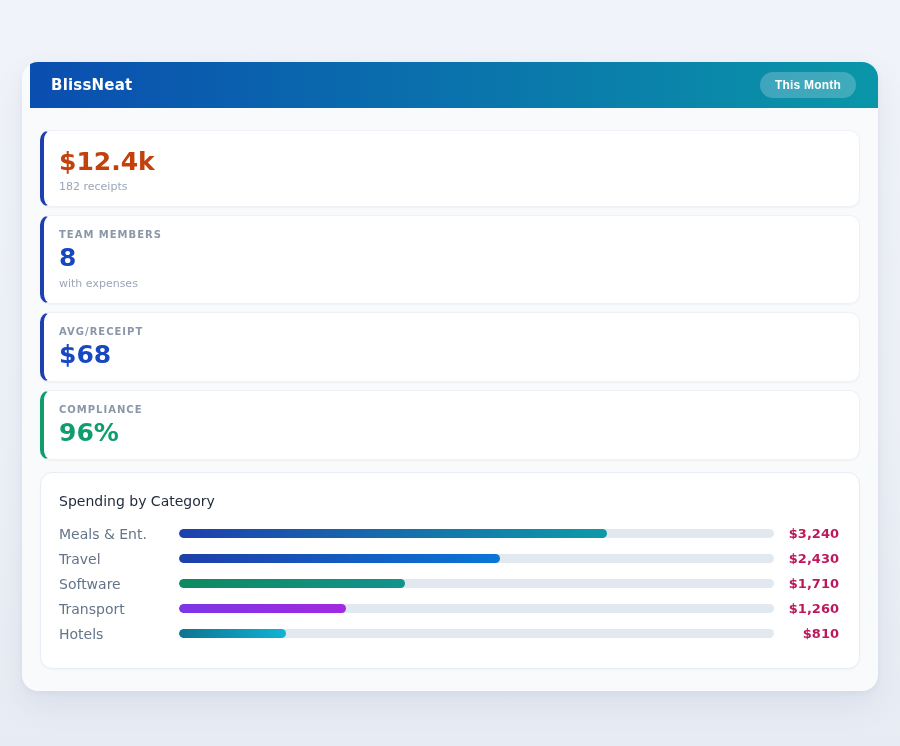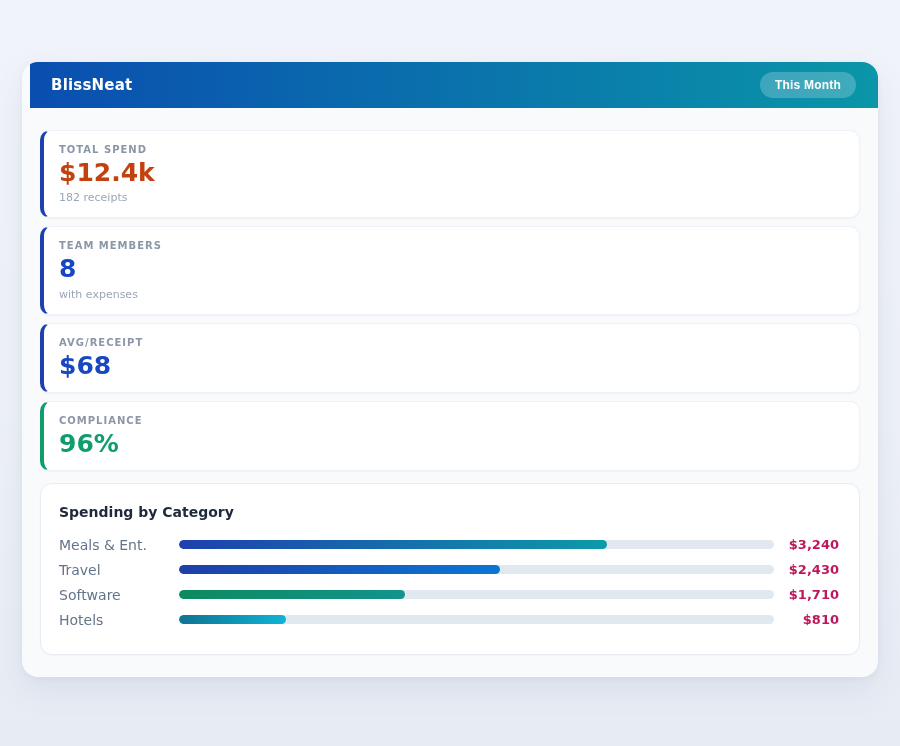--- a/index.html
+++ b/index.html
@@ -75,21 +75,21 @@
   .spend-panel {
     background: #ffffff;
     border: 1px solid #e8edf3;
     border-radius: 12px;
     margin-top: 12px;
     padding: 16px 20px 22px 18px;
     box-shadow: 0 1px 2px rgba(30, 40, 80, 0.03);
   }
   .spend-title {
     font-size: 14px;
-    font-weight: bold;
+    font-weight: normal;
     color: #1e293b;
     margin: 4px 0 12px 0;
   }
   .spend-row {
     display: flex;
     align-items: center;
     height: 25px;
   }
   .spend-label {
     width: 120px;
@@ -124,21 +124,20 @@
 <div class="app">
 
   <div class="app-header" style="background: linear-gradient(90deg, rgb(10, 78, 176), rgb(10, 150, 168)); margin-left: 8px;">
     <div class="app-title">BlissNeat</div>
     <button class="period-badge">This Month</button>
   </div>
 
   <div class="app-body">
 
     <div class="stat-card" style="border-left-color: rgb(30, 64, 175);">
-      <div class="stat-label">TOTAL SPEND</div>
       <div class="stat-value" style="color: #c2410c;">$12.4k</div>
       <div class="stat-sub">182 receipts</div>
     </div>
 
     <div class="stat-card" style="border-left-color: rgb(30, 64, 175);">
       <div class="stat-label">TEAM MEMBERS</div>
       <div class="stat-value" style="color: rgb(24, 71, 194);">8</div>
       <div class="stat-sub">with expenses</div>
     </div>
 
@@ -172,20 +171,27 @@
       </div>
 
       <div class="spend-row">
         <div class="spend-label">Software</div>
         <div class="bar-track">
           <div class="bar-fill" style="width: 38%; background: linear-gradient(90deg, rgb(14, 138, 95), rgb(18, 147, 141));"></div>
         </div>
         <div class="spend-amount">$1,710</div>
       </div>
 
+      <div class="spend-row">
+        <div class="spend-label">Transport</div>
+        <div class="bar-track">
+          <div class="bar-fill" style="width: 28%; background: linear-gradient(90deg, rgb(124, 53, 230), rgb(162, 41, 224));"></div>
+        </div>
+        <div class="spend-amount">$1,260</div>
+      </div>
 
       <div class="spend-row">
         <div class="spend-label">Hotels</div>
         <div class="bar-track">
           <div class="bar-fill" style="width: 18%; background: linear-gradient(90deg, rgb(14, 116, 144), rgb(16, 179, 214));"></div>
         </div>
         <div class="spend-amount">$810</div>
       </div>
 
     </div>

